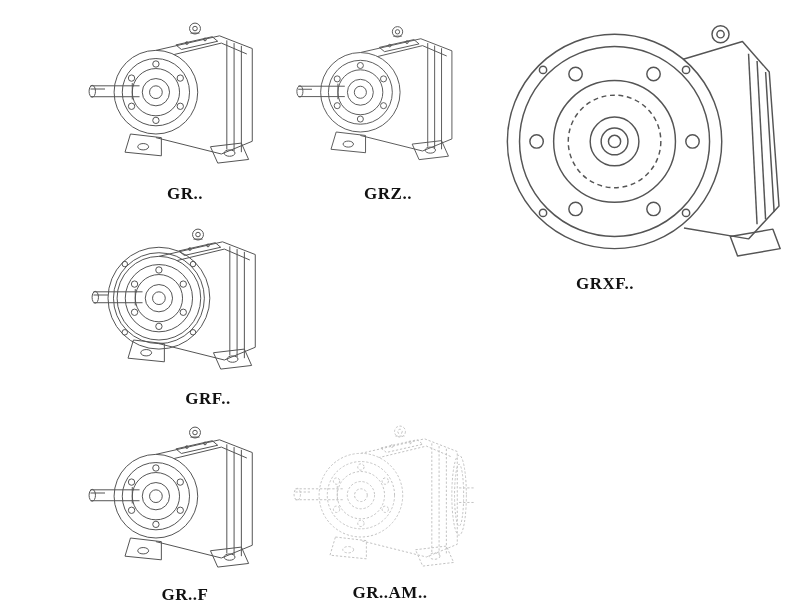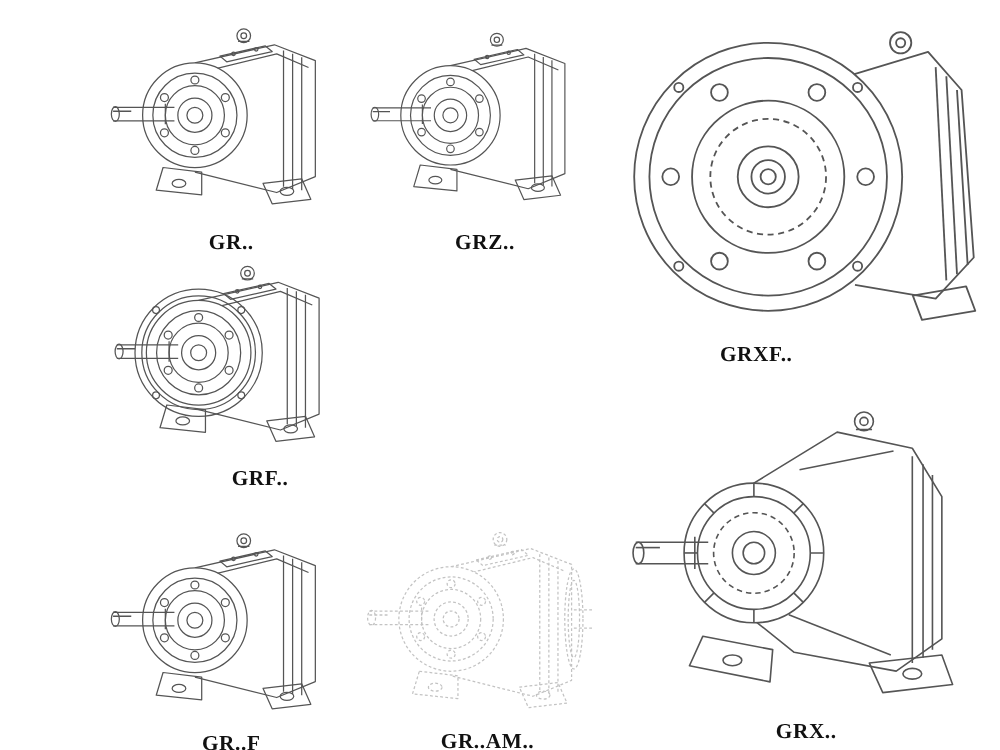--- a/index.html
+++ b/index.html
@@ -176,21 +176,21 @@
 
   <figure class="cell" style="left:293px;top:5px;width:190px;height:202px;margin:0;">
     <svg class="drawing" viewBox="0 0 220 180">
       <g stroke="#555555">
           <use href="#sym-iso"></use>
         </g>
     </svg>
     <div class="model-label">GRZ..</div>
   </figure>
 
-  <figure class="cell" style="left:88px;top:196px;width:200px;height:200px;margin:0;">
+  <figure class="cell" style="left:88px;top:212px;width:200px;height:200px;margin:0;">
     <svg class="drawing" viewBox="0 0 220 180">
       <g stroke="#555555">
           <use href="#sym-iso-flange"></use>
         </g>
     </svg>
     <div class="model-label" style="padding-left:40px;box-sizing:border-box;">GRF..</div>
   </figure>
 
 
   <figure class="cell" style="left:85px;top:412px;width:200px;height:196px;margin:0;">
@@ -204,22 +204,14 @@
 
   <figure class="cell" style="left:290px;top:412px;width:200px;height:194px;margin:0;">
     <svg class="drawing" viewBox="0 0 220 180">
       <g class="ghost" stroke="#c3c3c3">
           <use href="#sym-iso-adapter"></use>
         </g>
     </svg>
     <div class="model-label">GR..AM..</div>
   </figure>
 
-  <figure class="cell" style="left:500px;top:300px;width:290px;height:298px;margin:0;">
-    <svg class="drawing" viewBox="0 0 270 250">
-      <g stroke="#555555">
-          <use href="#sym-large"></use>
-        </g>
-    </svg>
-    <div class="model-label">GRX..</div>
-  </figure>
 
 </div>
 
 </body></html>

